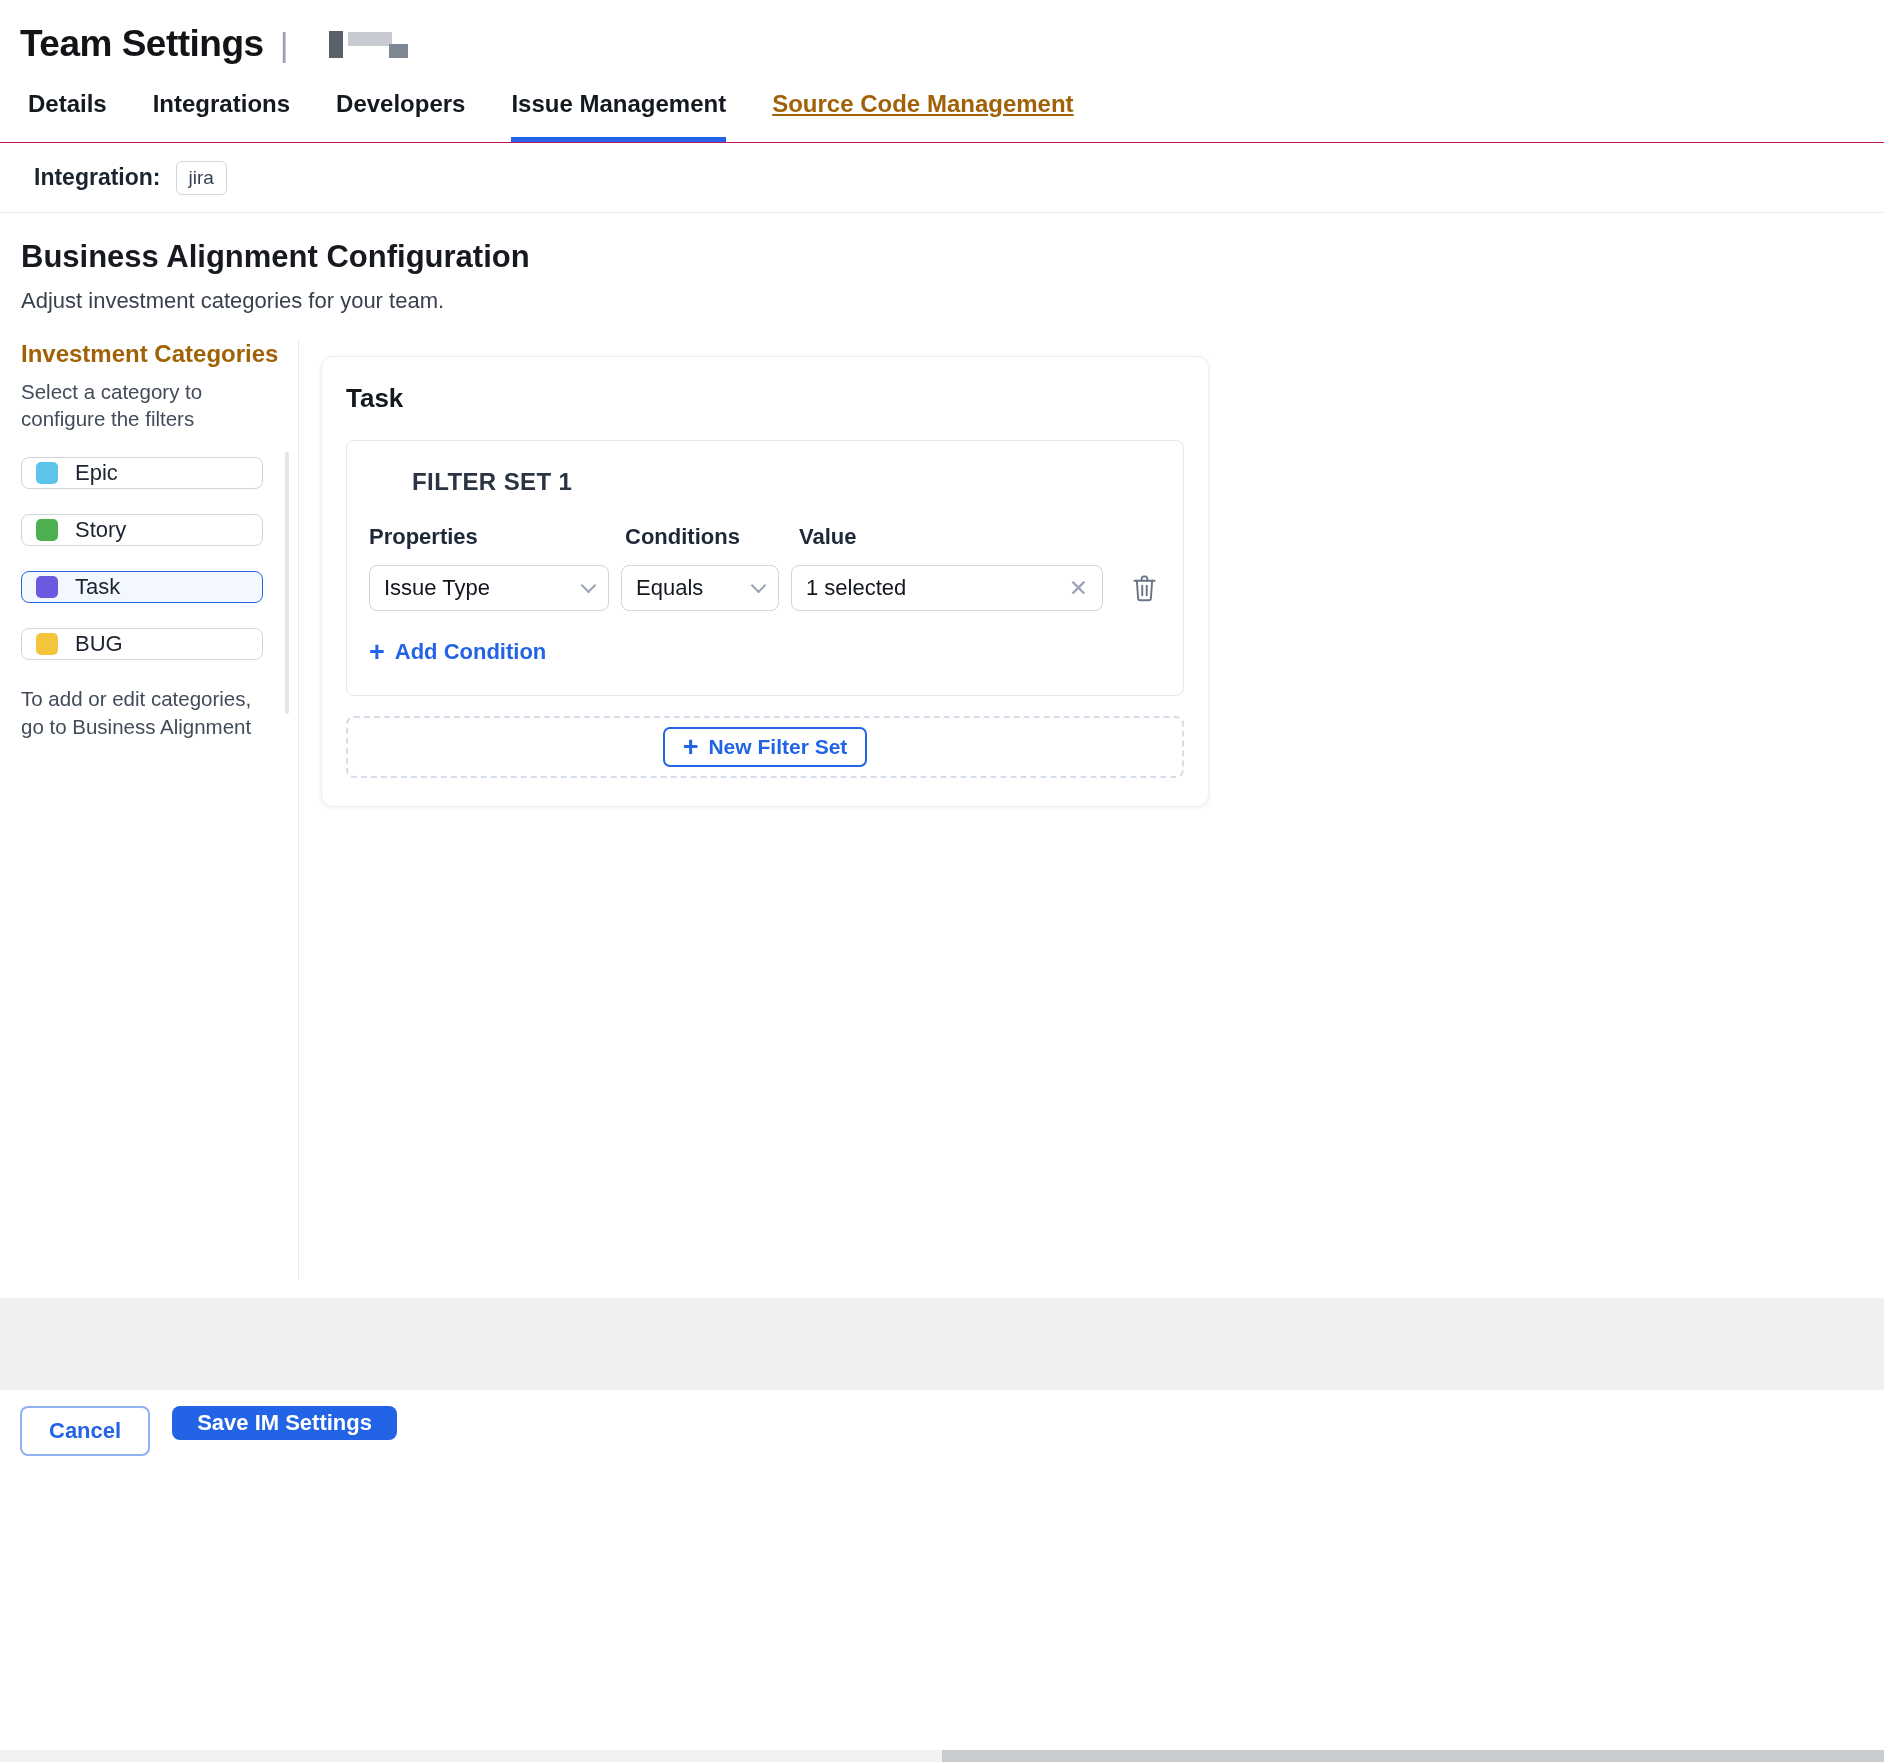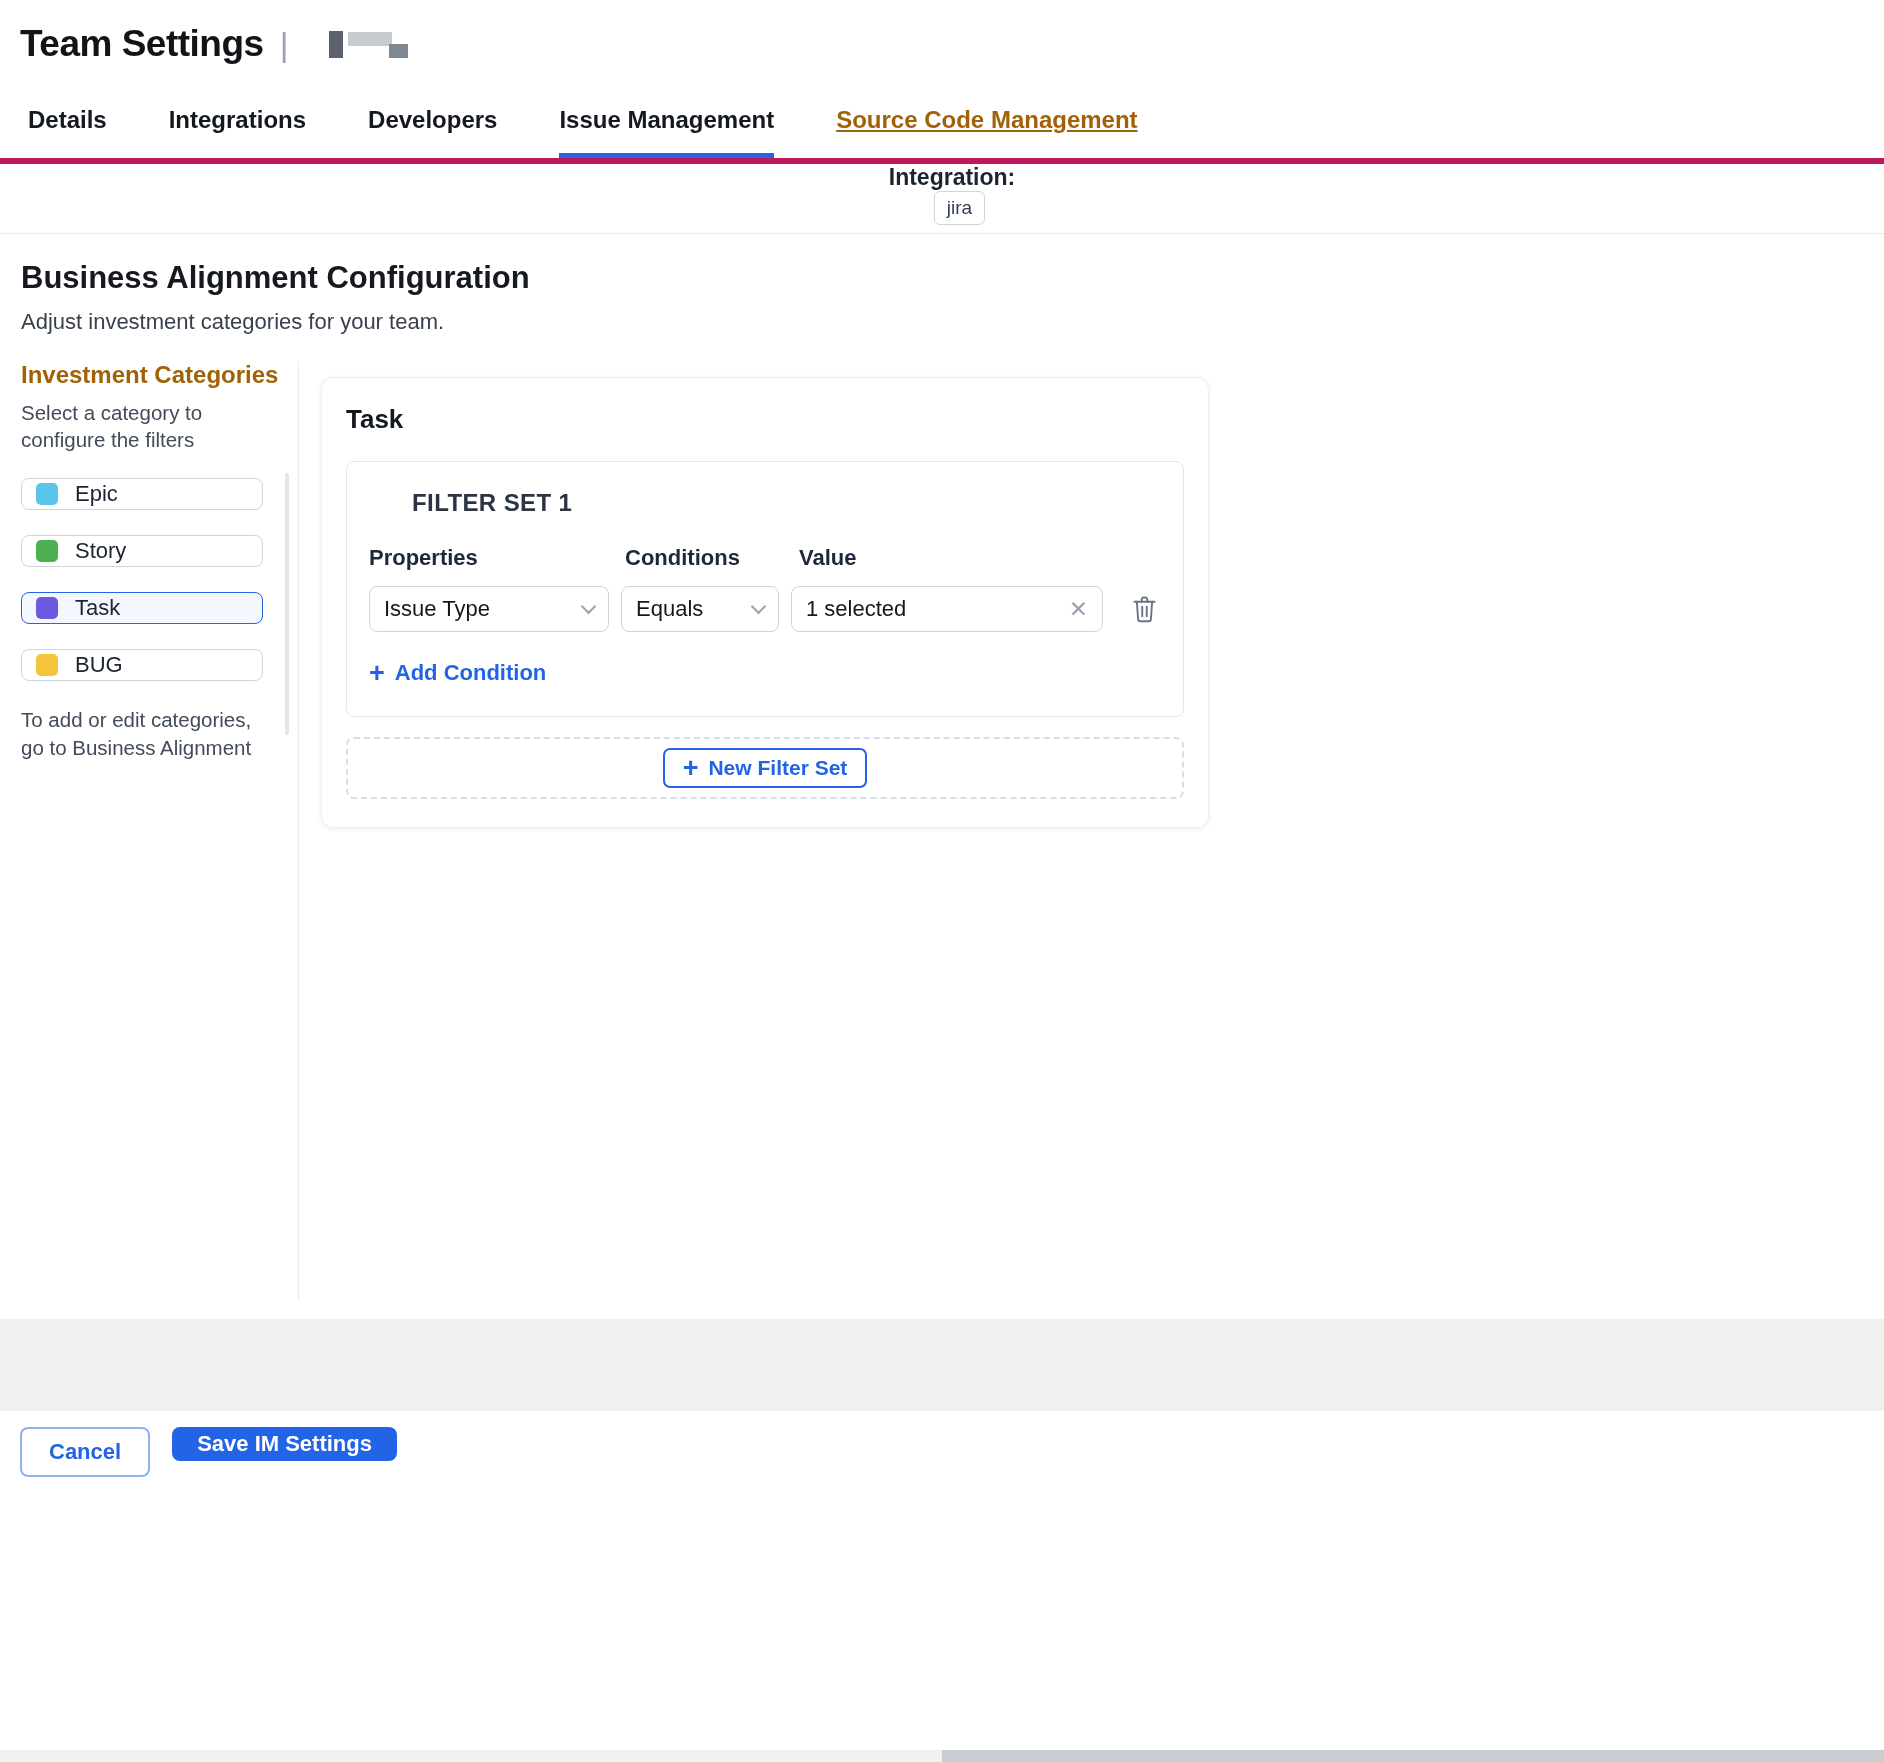--- a/index.html
+++ b/index.html
@@ -12,27 +12,27 @@
   
   .app-header { display:flex; align-items:center; padding:22px 0 0 20px; height:66px; }
   .page-title { font-size:37px; font-weight:700; color:#121417; letter-spacing:-0.5px; }
   .title-divider { margin-left:16px; color:#9aa3b0; font-size:34px; font-weight:300; }
   .redacted { display:flex; align-items:flex-start; margin-left:40px; gap:5px; }
   .r1 { width:14px; height:27px; background:#5b626d; }
   .r2 { width:44px; height:14px; background:#c7cbd1; margin-top:1px; }
   .r3 { width:19px; height:14px; background:#7f8792; margin-top:13px; margin-left:-8px; }
 
   
-  .tabs { display:flex; gap:62px; padding-left:28px; margin-top:40px; border-bottom:6px solid #be185d; }
+  .tabs { display:flex; gap:46px; padding-left:28px; margin-top:24px; border-bottom:1px solid #be185d; }
   .tab { font-size:24px; font-weight:700; color:#14181f; padding-bottom:19px; border-bottom:5px solid transparent; cursor:pointer; white-space:nowrap; }
   .tab.active { border-bottom-color:#2264E5; }
   .tab.disabled { color:#a16207;text-decoration:underline; }
 
   
-  .integration-row { display:flex; align-items:center; height:70px; padding-left:20px; border-bottom:1px solid #e9ebee;flex-direction:column; }
+  .integration-row { display:flex; align-items:center; height:70px; padding-left:34px; border-bottom:1px solid #e9ebee; }
   .integration-label { font-size:23px; font-weight:600; color:#1b2430; }
   .integration-badge { margin-left:15px; font-size:19px; color:#344054; border:1px solid #d0d5dd; border-radius:6px; padding:5px 12px; background:#fff; }
 
   
   .content { display:flex; height:1085px; }
   .sidenav { width:295px; border-right:1px solid #e9ebee; padding-top:26px; flex:none; }
   .nav-item { margin:0 18px 21px 18px; height:47px; display:flex; align-items:center; padding-left:22px;
               font-size:21px; color:#44546f; border-radius:6px; cursor:pointer; }
   .nav-item.active { background:#c9edfb; color:#243b5e; }
 

